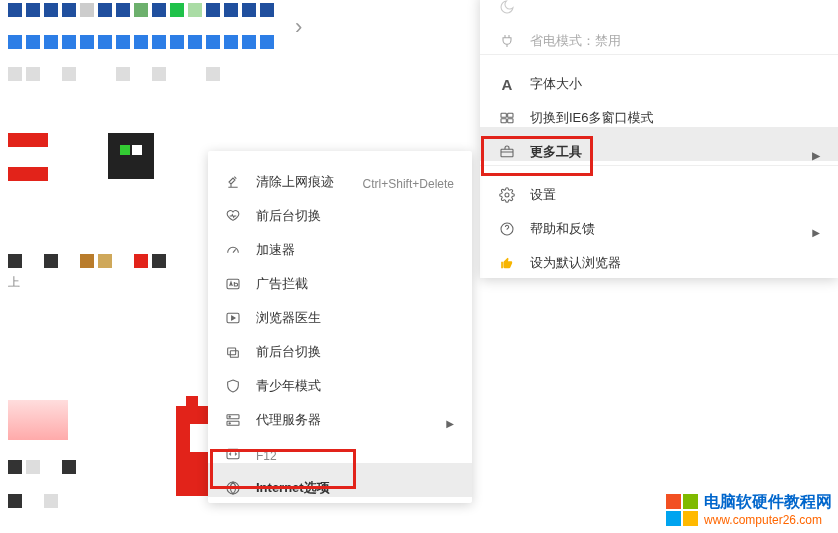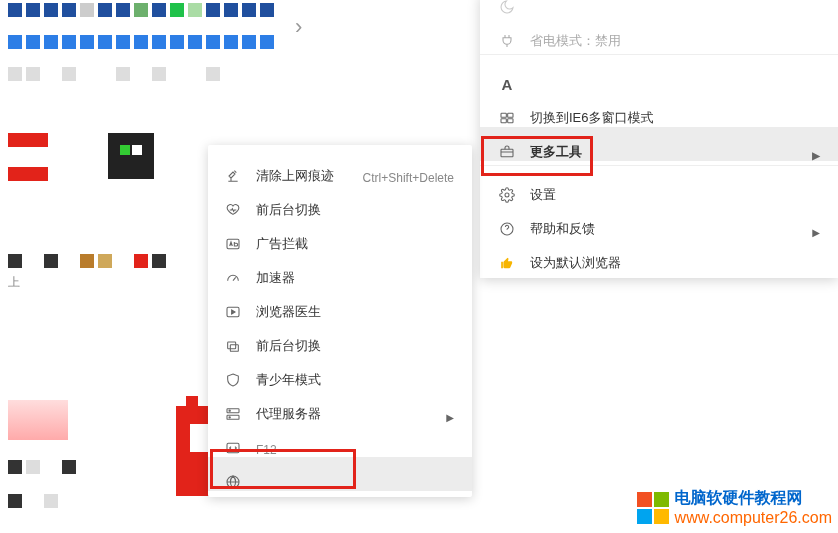--- a/index.html
+++ b/index.html
@@ -35,21 +35,21 @@
       position: absolute;
       top: 14px;
       left: 295px;
       font-size: 22px;
       color: #999;
     }
 
     
     .menu-left {
       position: absolute;
-      top: 145px;
+      top: 151px;
       left: 208px;
       width: 264px;
       background: #fff;
       box-shadow: 0 2px 12px rgba(0,0,0,0.18);
       border-radius: 2px;
       padding: 6px 0;
       z-index: 10;
     }
     .menu-item {
       display: flex;
@@ -156,21 +156,21 @@
       display: grid;
       grid-template-columns: 1fr 1fr;
       grid-template-rows: 1fr 1fr;
       gap: 2px;
     }
     .wm-logo div:nth-child(1){background:#f25022;}
     .wm-logo div:nth-child(2){background:#7fba00;}
     .wm-logo div:nth-child(3){background:#00a4ef;}
     .wm-logo div:nth-child(4){background:#ffb900;}
     .wm-text .line1 { color: #0066cc; font-weight: bold; font-size: 16px; }
-    .wm-text .line2 { color: #ff6600; font-size: 16px; }
+    .wm-text .line2 { color: #ff6600; font-size: 12px; }
   </style>
 </head>
 <body>
 
 <div class="bg">
   <div class="bg-block1">
     <div class="px-row">
       <div class="px" style="background:#204f9e"></div>
         <div class="px" style="background:#204f9e"></div>
         <div class="px" style="background:#204f9e"></div>
@@ -299,34 +299,34 @@
       <svg width="16" height="16" viewBox="0 0 24 24" fill="none" stroke="currentColor" stroke-width="1.6">
           <path d="M20.8 8.6c0 5-8.8 10-8.8 10s-8.8-5-8.8-10A4.8 4.8 0 0 1 12 6a4.8 4.8 0 0 1 8.8 2.6z"></path>
           <path d="M7 12h3l1-2 2 4 1-2h3"></path>
         </svg>
     </span>
     <span class="menu-label">前后台切换</span>
   </div>
   <div class="menu-item">
     <span class="menu-icon">
       <svg width="16" height="16" viewBox="0 0 24 24" fill="none" stroke="currentColor" stroke-width="1.6">
+          <path d="M4 16a8 8 0 1 1 16 0"></path>
+          <path d="M12 16l4-5"></path>
+        </svg>
+    </span>
+    <span class="menu-label">加速器</span>
+  </div>
+  <div class="menu-item">
+    <span class="menu-icon">
+      <svg width="16" height="16" viewBox="0 0 24 24" fill="none" stroke="currentColor" stroke-width="1.6">
           <rect x="3" y="5" width="18" height="14" rx="2"></rect>
           <path d="M7 15l2-6 2 6M8 13h2M14 9v6h3a2 2 0 0 0 0-4h-3"></path>
         </svg>
     </span>
     <span class="menu-label">广告拦截</span>
-  </div>
-  <div class="menu-item">
-    <span class="menu-icon">
-      <svg width="16" height="16" viewBox="0 0 24 24" fill="none" stroke="currentColor" stroke-width="1.6">
-          <path d="M4 16a8 8 0 1 1 16 0"></path>
-          <path d="M12 16l4-5"></path>
-        </svg>
-    </span>
-    <span class="menu-label">加速器</span>
   </div>
   <div class="menu-item">
     <span class="menu-icon">
       <svg width="16" height="16" viewBox="0 0 24 24" fill="none" stroke="currentColor" stroke-width="1.6">
           <rect x="3" y="5" width="18" height="14" rx="2"></rect>
           <path d="M10 9l5 3-5 3z" fill="currentColor"></path>
         </svg>
     </span>
     <span class="menu-label">浏览器医生</span>
   </div>
@@ -368,20 +368,21 @@
     </span>
     <span class="menu-shortcut">F12</span>
   </div>
   <div class="menu-item highlighted">
     <span class="menu-icon">
       <svg width="16" height="16" viewBox="0 0 24 24" fill="none" stroke="currentColor" stroke-width="1.6">
           <circle cx="12" cy="12" r="9"></circle>
           <path d="M3 12h18M12 3c2.5 2.5 4 6 4 9s-1.5 6.5-4 9c-2.5-2.5-4-6-4-9s1.5-6.5 4-9z"></path>
         </svg>
     </span>
+    <span class="menu-label">Internet选项</span>
   </div>
 </div>
 
 <div class="menu-right">
   <div class="menu-item" style="opacity:0.35;height:22px;">
     <span class="menu-icon">
       <svg width="16" height="16" viewBox="0 0 24 24" fill="none" stroke="currentColor" stroke-width="1.6">
           <path d="M21 13A9 9 0 1 1 11 3a7 7 0 0 0 10 10z"></path>
         </svg>
     </span>
@@ -390,20 +391,21 @@
     <span class="menu-icon disabled-text">
       <svg width="16" height="16" viewBox="0 0 24 24" fill="none" stroke="currentColor" stroke-width="1.6">
           <path d="M9 3v4M15 3v4M6 7h12v4a6 6 0 0 1-12 0V7zM12 17v4"></path>
         </svg>
     </span>
     <span class="menu-label disabled-text"><span>省电模式：</span><span>禁用</span></span>
   </div>
   <div class="menu-sep"></div>
   <div class="menu-item">
     <span class="menu-icon" style="font-weight:bold;color:#555">A</span>
+    <span class="menu-label">字体大小</span>
   </div>
   <div class="menu-item">
     <span class="menu-icon">
       <svg width="16" height="16" viewBox="0 0 24 24" fill="none" stroke="currentColor" stroke-width="1.6">
           <rect x="3" y="5" width="8" height="6" rx="1"></rect>
           <rect x="13" y="5" width="8" height="6" rx="1"></rect>
           <rect x="3" y="13" width="8" height="6" rx="1"></rect>
           <rect x="13" y="13" width="8" height="6" rx="1"></rect>
         </svg>
     </span>

